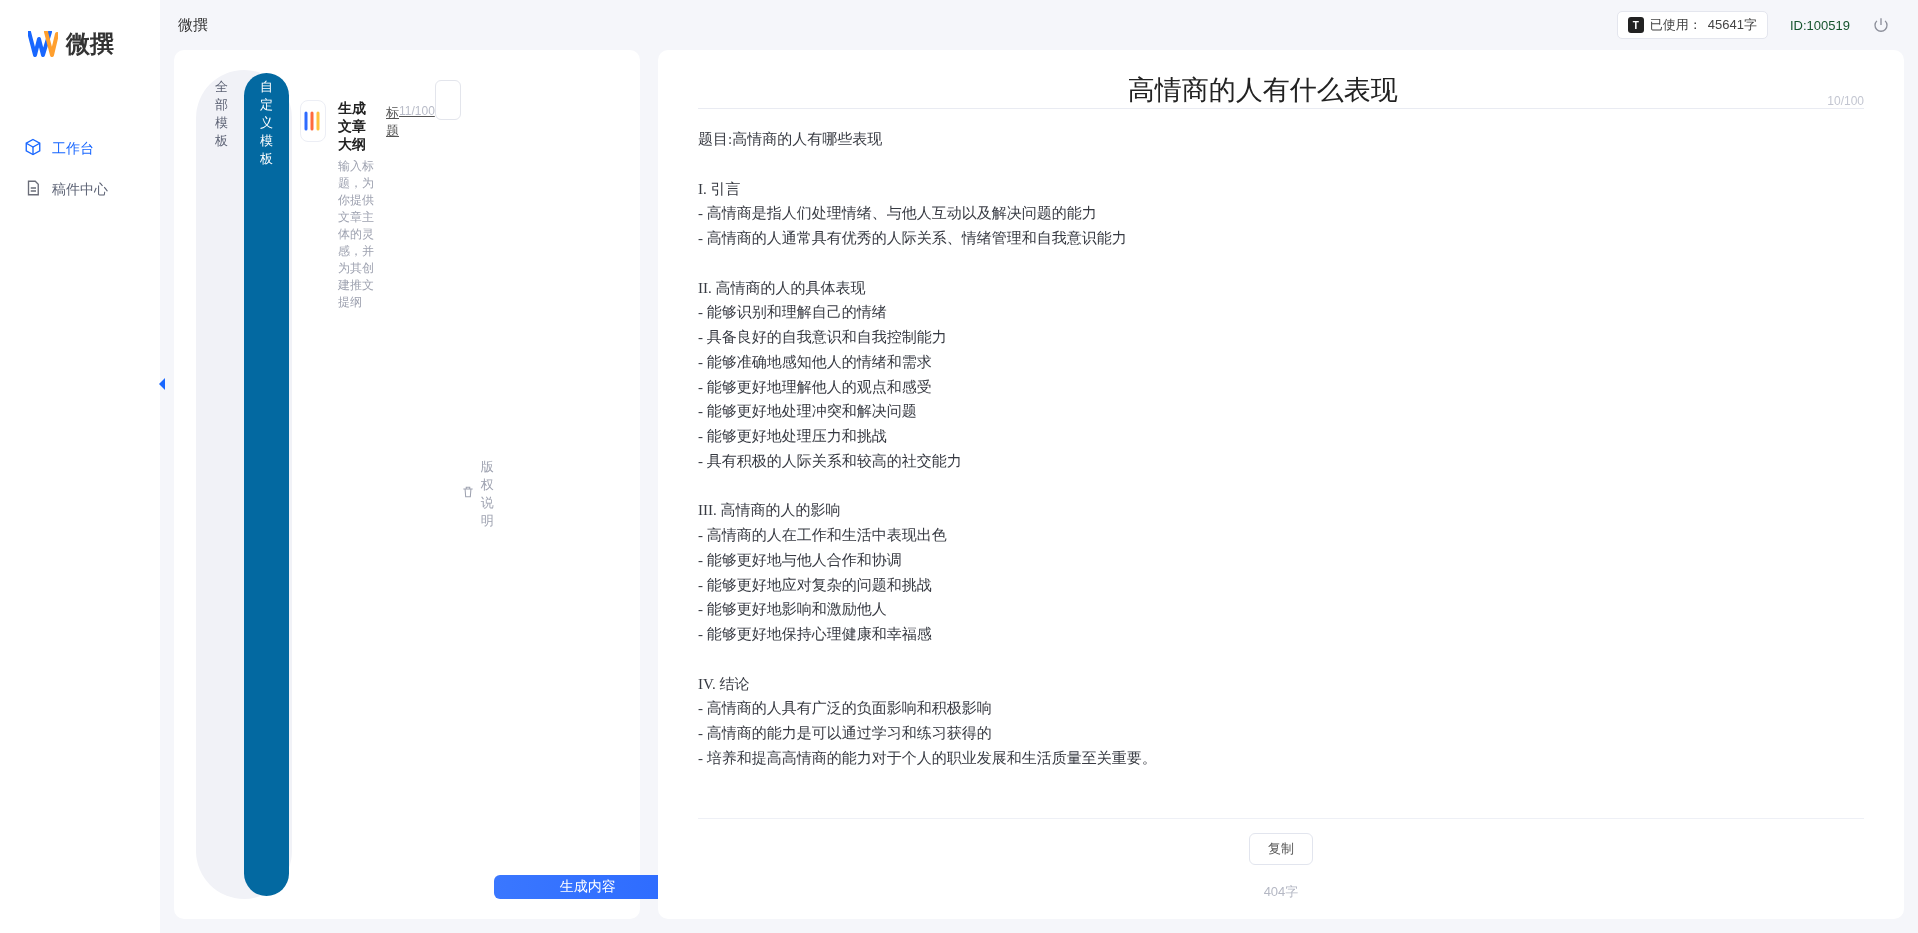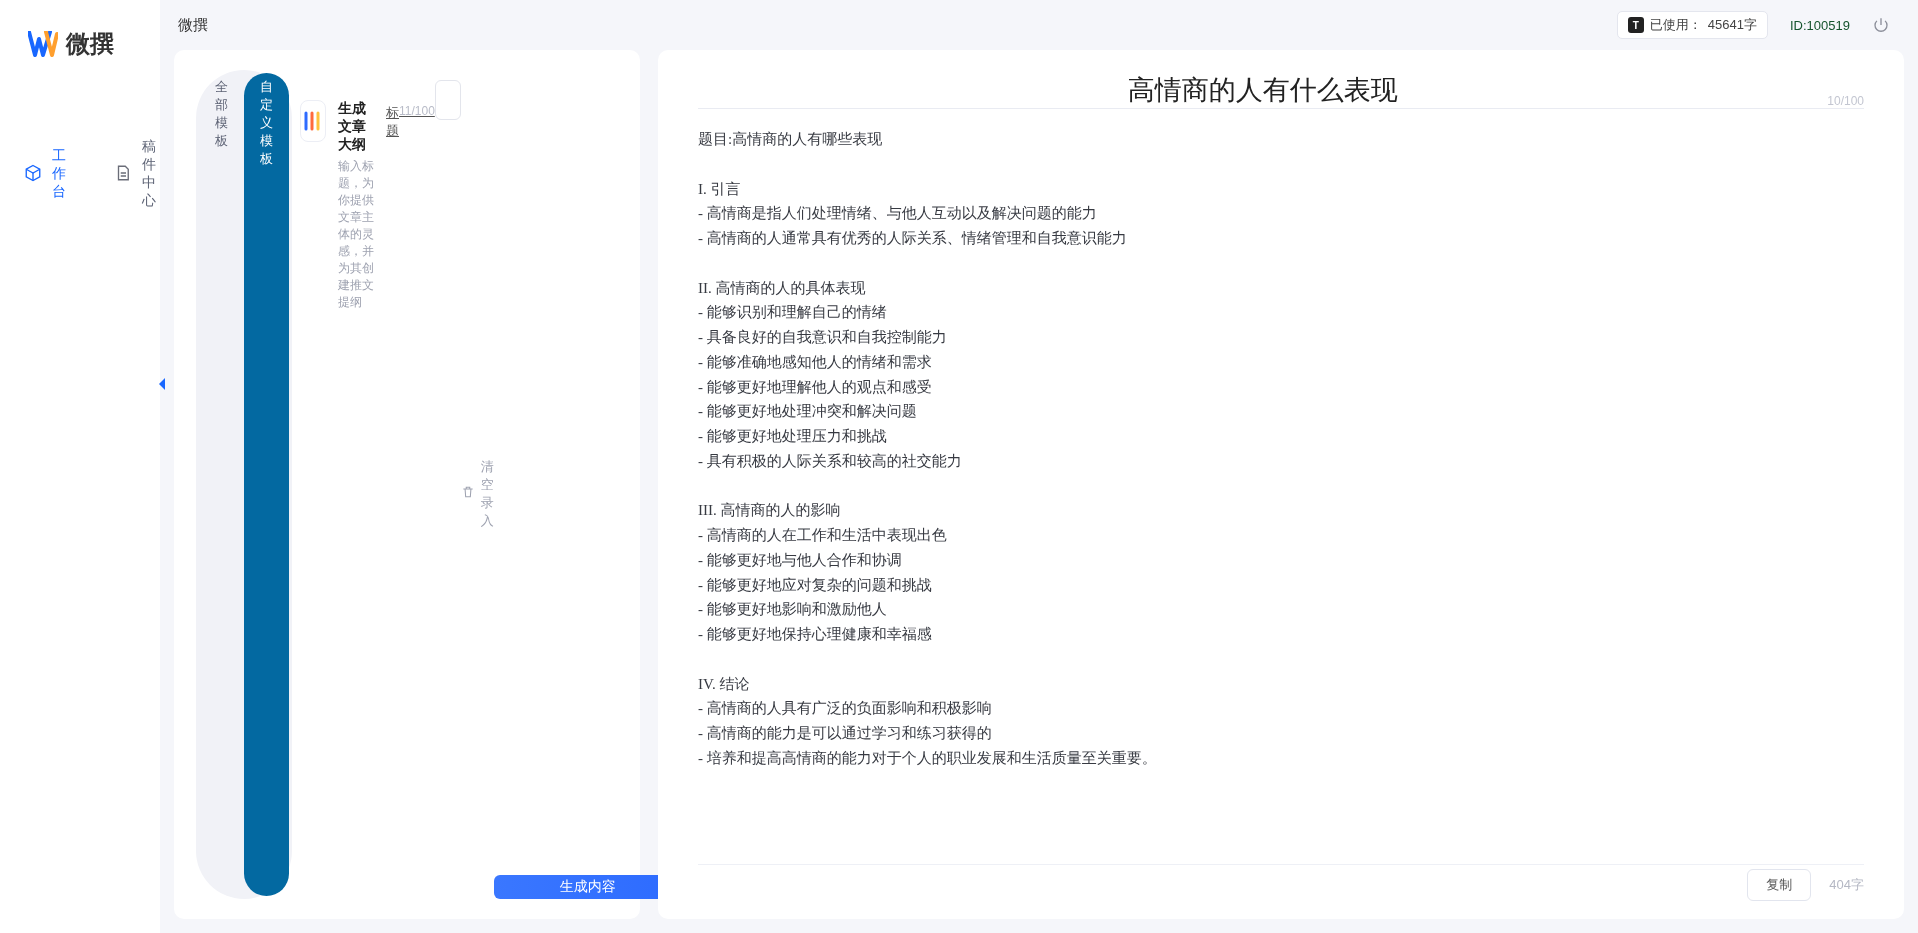--- a/index.html
+++ b/index.html
@@ -29,21 +29,21 @@
 .logo-mark {
   display: inline-flex;
 }
 .logo-text {
   font-size: 24px;
   font-weight: 700;
   color: #333;
 }
 .nav {
   display: flex;
-  flex-direction: row;
+  flex-direction: column;
   padding-top: 48px;
 }
 .nav-item {
   display: flex;
   align-items: center;
   gap: 10px;
   padding: 10px 24px;
   cursor: pointer;
   color: #5c6274;
   font-size: 14px;
@@ -205,22 +205,23 @@
   font-family: "Songti SC", SimSun, "Microsoft YaHei", serif;
   overflow:auto;
   flex:1;
 }
 .right-footer {
   display:flex;
   align-items:center;
   justify-content:flex-end;
   gap:18px;
   border-top:1px solid #eef0f6;
-  padding-top:4px;
+  padding-top:14px;
   margin-top:10px;
+  flex-direction:column;
 }
 .copy-btn {
   background:#fff; border:1px solid #e2e5ee; border-radius:6px;
   padding:6px 18px; font-size:13px; color:#555; cursor:pointer;
 }
 .char-count { font-size:13px; color:#b5b8c4; }
 .panel-right { display:flex; flex-direction:column; }
 </style>
 </head>
 <body>
@@ -313,21 +314,21 @@
         <span class="field-count">11/100</span>
       </div>
       <input class="title-input" value="高情商的人有什么表现？" style="">
 
       <div class="clear-btn">
         <span>
           <svg width="14" height="14" viewBox="0 0 24 24" fill="none" stroke="#9ea2b0" stroke-width="1.8">
             <path d="M4 7h16M9 7V4h6v3M7 7l1 13h8l1-13"></path>
           </svg>
         </span>
-        <span>清空录入</span>
+        <span>版权说明</span>
       </div>
 
       <div class="left-footer">
         <button class="generate-btn">生成内容</button>
       </div>
     </div>
 
     <div class="panel panel-right">
       <div class="doc-header">
         <div class="doc-title">高情商的人有什么表现</div>

